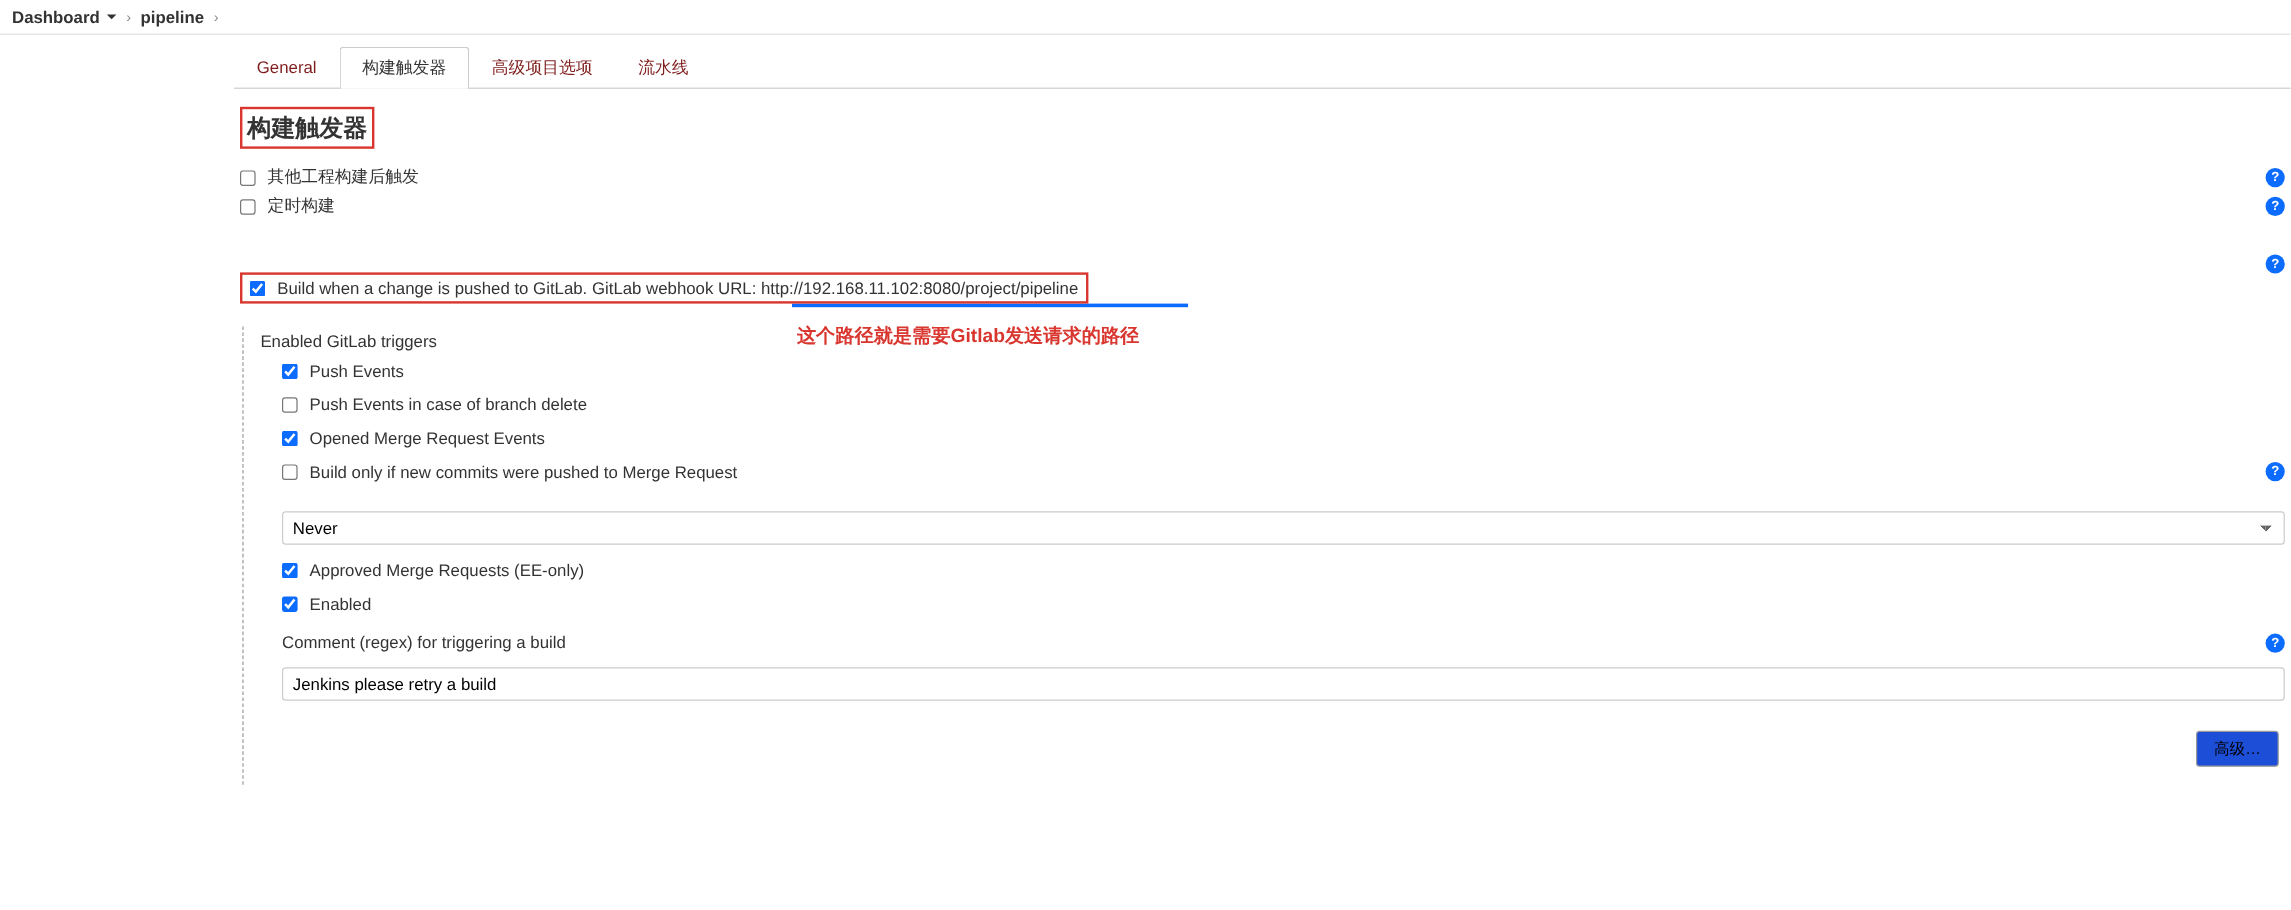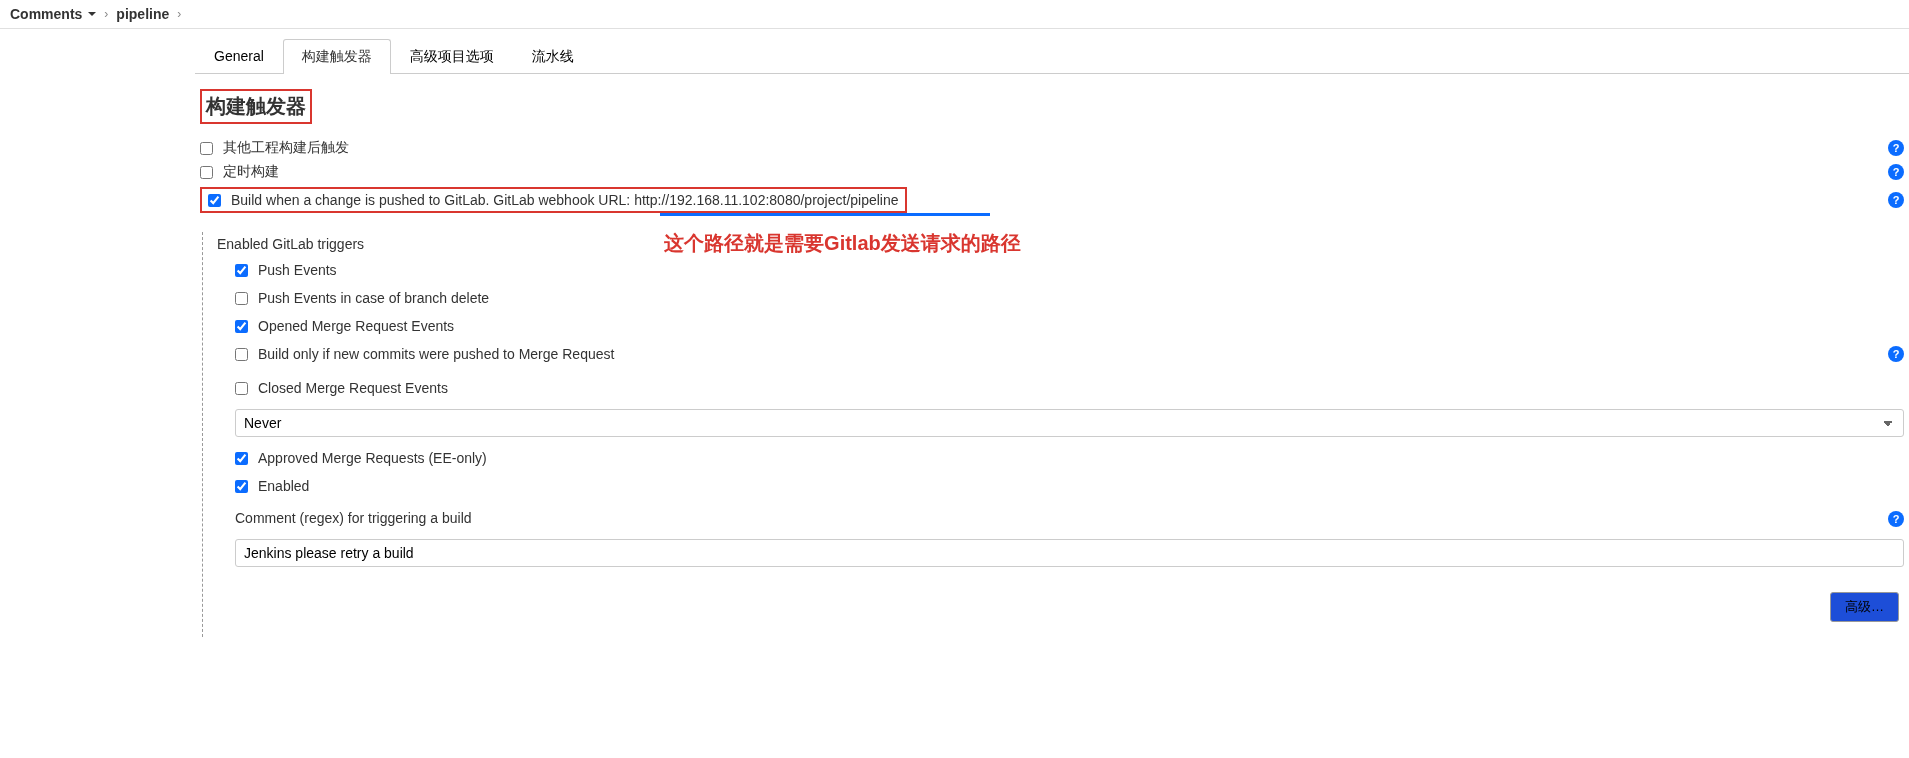--- a/index.html
+++ b/index.html
@@ -7,59 +7,59 @@
     
     .breadcrumb { padding: 6px 10px; border-bottom: 1px solid #e0e0e0; background: #fff; display: flex; align-items: center; gap: 8px; }
     .breadcrumb-item { font-weight: 600; color: #333; display: inline-flex; align-items: center; gap: 4px; }
     .breadcrumb-item.link { cursor: pointer; }
     .breadcrumb-sep { color: #888; font-size: 12px; }
     .caret-down::after { content: ""; display: inline-block; border-top: 4px solid #333; border-left: 4px solid transparent; border-right: 4px solid transparent; margin-left: 2px; vertical-align: middle; }
     
     .main { margin-left: 195px; margin-top: 10px; }
     
     .tabs { display: flex; border-bottom: 1px solid #ccc; }
-    .tab { padding: 8px 18px; cursor: pointer; color: #000000; border: 1px solid transparent; border-bottom: none; margin-bottom: -1px; background: transparent; }
+    .tab { padding: 8px 18px; cursor: pointer; color: #7f1d1d; border: 1px solid transparent; border-bottom: none; margin-bottom: -1px; background: transparent; }
     .tab.active { border-color: #ccc; border-bottom-color: #fff; background: #fff; color: #333; border-radius: 3px 3px 0 0; }
     
     .content { padding: 15px 5px; }
     
     .section-title { font-size: 20px; font-weight: 600; padding: 2px 4px; border: 2px solid #d9362f; display: inline-block; margin-bottom: 12px; }
     
     .row { display: flex; align-items: center; justify-content: space-between; padding: 3px 0; gap: 36px; }
     .row-left { display: flex; align-items: center; gap: 10px; }
     .row-indent2 { padding-left: 18px; }
     
     input[type="checkbox"] { width: 13px; height: 13px; cursor: pointer; accent-color: #0b6cff; }
     label { cursor: default; }
     
     .help-icon { width: 16px; height: 16px; border-radius: 50%; background: #0b6cff; color: #fff; font-size: 11px; font-weight: 700; display: inline-flex; align-items: center; justify-content: center; cursor: pointer; flex-shrink: 0; }
     
     .highlight-box { border: 2px solid #d9362f; padding: 3px 6px; display: inline-flex; align-items: center; gap: 10px; }
     
-    .annotation { color: #d9362f; font-weight: 700; text-align: center; margin-left: 300px; font-size: 20px; position: relative; top: -2px; }
+    .annotation { color: #d9362f; font-weight: 700; text-align: center; margin-left: 300px; font-size: 16px; position: relative; top: -2px; }
     .annotation-underline { border-top: 3px solid #0b6cff; width: 330px; margin-left: 460px; margin-top: -3px; margin-bottom: 2px; }
 
     .dashed-section { border-left: 1px dashed #999; margin-left: 2px; padding-left: 14px; margin-top: 16px; }
     
     .sub-label { padding: 4px 0 6px 0; color: #333; }
     
     .select-wrap { margin: 4px 0 10px 0; }
     select, input[type="text"] { width: 100%; padding: 5px 8px; border: 1px solid #ccc; border-radius: 3px; font-size: 14px; background: #fff; font-family: inherit; }
     select { appearance: none; background-image: linear-gradient(45deg, transparent 50%, #666 50%), linear-gradient(135deg, #666 50%, transparent 50%); background-position: calc(100% - 15px) center, calc(100% - 10px) center; background-size: 5px 5px, 5px 5px; background-repeat: no-repeat; }
     
     .footer { display: flex; justify-content: flex-end; padding: 15px 5px; }
     .btn { padding: 5px 14px; border: 1px solid #999; background: #1d4ed8; border-radius: 3px; cursor: pointer; font-size: 13px; }
     
     .spacer { height: 6px; }
   </style>
 </head>
 <body>
 
 <div class="breadcrumb">
-  <span class="breadcrumb-item link caret-down">Comments</span>
+  <span class="breadcrumb-item link caret-down">Dashboard</span>
   <span class="breadcrumb-sep">›</span>
   <span class="breadcrumb-item link">pipeline</span>
   <span class="breadcrumb-sep">›</span>
 </div>
 
 <div class="main">
   <div class="tabs">
     <div class="tab">General</div>
     <div class="tab active">构建触发器</div>
     <div class="tab">高级项目选项</div>
@@ -79,21 +79,21 @@
 
     <div class="row">
       <div class="row-left">
         <input type="checkbox" style="">
         <label>定时构建</label>
       </div>
       <span class="help-icon">?</span>
     </div>
 
     <div class="row">
-      <div class="row-left" style="flex:1;">
+      <div class="row-left" style="flex:1;margin-top:40px;">
         <div class="highlight-box">
           <input type="checkbox" checked="" style="">
           <label>Build when a change is pushed to GitLab. GitLab webhook URL: http://192.168.11.102:8080/project/pipeline</label>
         </div>
       </div>
       <span class="help-icon">?</span>
     </div>
     <div class="annotation-underline"></div>
 
     <div class="dashed-section">
@@ -131,26 +131,20 @@
           <div class="row-left">
             <input type="checkbox" style="">
             <label>Build only if new commits were pushed to Merge Request</label>
           </div>
           <span class="help-icon">?</span>
         </div>
         <div class="spacer"></div>
 
         <div class="spacer"></div>
 
-        <div class="row">
-          <div class="row-left">
-            <input type="checkbox" style="">
-            <label>Closed Merge Request Events</label>
-          </div>
-        </div>
         <div class="spacer"></div>
 
         <div class="select-wrap">
           <select>
             <option>Never</option>
           </select>
         </div>
 
         <div class="row">
           <div class="row-left">

